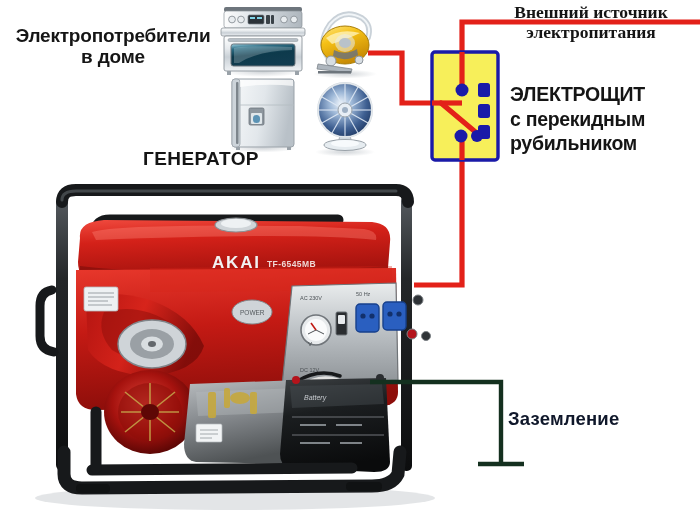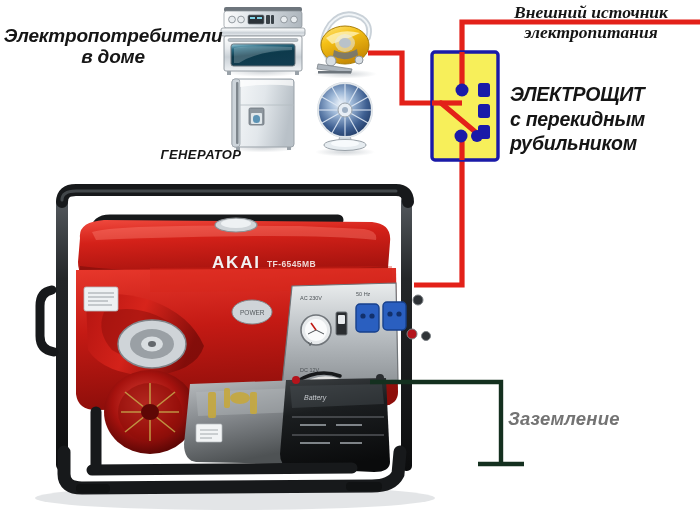--- a/index.html
+++ b/index.html
@@ -1,31 +1,31 @@
 <!DOCTYPE html>
 <html><head>
 <meta charset="utf-8">
 <style>
   html,body{margin:0;padding:0;background:#fff;}
   body{width:700px;height:518px;position:relative;overflow:hidden;
        font-family:"Liberation Sans",sans-serif;}
   #stage{position:absolute;left:0;top:0;width:700px;height:518px;background:#ffffff;}
 
   .lbl{position:absolute;color:#151515;font-weight:bold;line-height:1.12;
-       white-space:pre-line;font-style:italic;}
+       white-space:pre-line;}
   #label-consumers{left:2px;top:25px;width:222px;text-align:center;
        font-size:19px;letter-spacing:-0.2px;}
   #label-generator{left:112px;top:148px;width:178px;text-align:center;
-       font-size:13px;letter-spacing:0.4px;}
+       font-size:19px;letter-spacing:0.4px;}
   #label-external{left:484px;top:2px;width:214px;text-align:center;
        font-family:"Liberation Serif",serif;font-size:17.5px;line-height:1.16;}
   #label-panel{left:510px;top:82px;width:200px;text-align:left;
        font-size:19.5px;line-height:1.26;letter-spacing:-0.3px;}
   #label-ground{left:508px;top:409px;width:180px;text-align:left;
-       font-size:18.5px;color:#737373;letter-spacing:0.2px;}
+       font-size:18.5px;color:#0f172a;letter-spacing:0.2px;}
 
   svg.layer{position:absolute;left:0;top:0;width:700px;height:518px;
        overflow:visible;}
   #wires-layer{z-index:6;}
   #panel-layer{z-index:7;}
   #appliance-layer{z-index:5;}
   #generator-layer{z-index:4;}
   #text-layer{z-index:9;}
 </style>
 </head>

